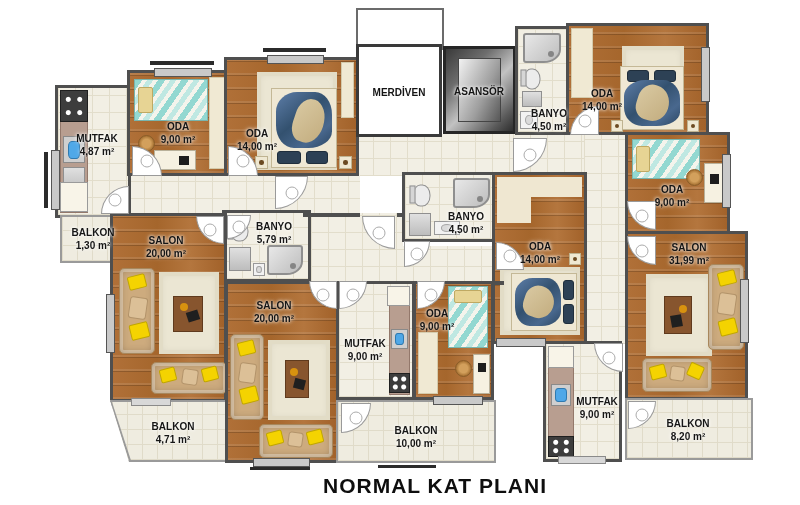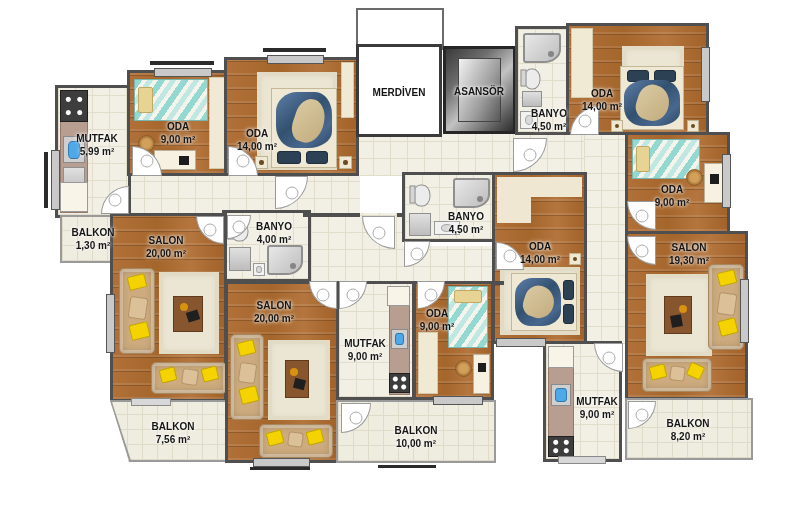--- a/index.html
+++ b/index.html
@@ -296,45 +296,45 @@
   <div class="win" style="left:496px;top:338px;width:48px;height:7px;"></div>
   <div class="win" style="left:433px;top:396px;width:48px;height:7px;"></div>
   <div class="win" style="left:253px;top:458px;width:55px;height:7px;"></div>
   <div class="dim" style="left:250px;top:467px;width:60px;height:3px;"></div>
   <div class="thresh" style="left:131px;top:398px;width:38px;height:6px;"></div>
   <div class="thresh" style="left:558px;top:456px;width:46px;height:6px;"></div>
   <div class="dim" style="left:378px;top:465px;width:58px;height:3px;"></div>
 
   <div class="room-label" style="left:97px;top:145px;">
     <span>MUTFAK</span>
-      <span>5,99 m²</span>
+      <span>4,87 m²</span>
     </div>
   <div class="room-label" style="left:178px;top:133px;">
     <span>ODA</span>
       <span>9,00 m²</span>
     </div>
   <div class="room-label" style="left:257px;top:140px;">
     <span>ODA</span>
       <span>14,00 m²</span>
     </div>
   <div class="room-label" style="left:93px;top:239px;">
     <span>BALKON</span>
       <span>1,30 m²</span>
     </div>
   <div class="room-label" style="left:274px;top:233px;">
     <span>BANYO</span>
-      <span>4,00 m²</span>
+      <span>5,79 m²</span>
     </div>
   <div class="room-label" style="left:166px;top:247px;">
     <span>SALON</span>
       <span>20,00 m²</span>
     </div>
   <div class="room-label" style="left:173px;top:433px;">
     <span>BALKON</span>
-      <span>7,56 m²</span>
+      <span>4,71 m²</span>
     </div>
   <div class="room-label" style="left:399px;top:92px;">
     <span>MERDİVEN</span>
     </div>
   <div class="room-label" style="left:479px;top:91px;">
     <span>ASANSÖR</span>
     </div>
   <div class="room-label" style="left:466px;top:223px;">
     <span>BANYO</span>
       <span>4,50 m²</span>
@@ -366,24 +366,25 @@
   <div class="room-label" style="left:602px;top:100px;">
     <span>ODA</span>
       <span>14,00 m²</span>
     </div>
   <div class="room-label" style="left:672px;top:196px;">
     <span>ODA</span>
       <span>9,00 m²</span>
     </div>
   <div class="room-label" style="left:689px;top:254px;">
     <span>SALON</span>
-      <span>19,30 m²</span>
+      <span>31,99 m²</span>
     </div>
   <div class="room-label" style="left:597px;top:408px;">
     <span>MUTFAK</span>
       <span>9,00 m²</span>
     </div>
   <div class="room-label" style="left:688px;top:430px;">
     <span>BALKON</span>
       <span>8,20 m²</span>
     </div>
 
+  <div class="title">NORMAL KAT PLANI</div>
 </div>
 
 </body></html>

